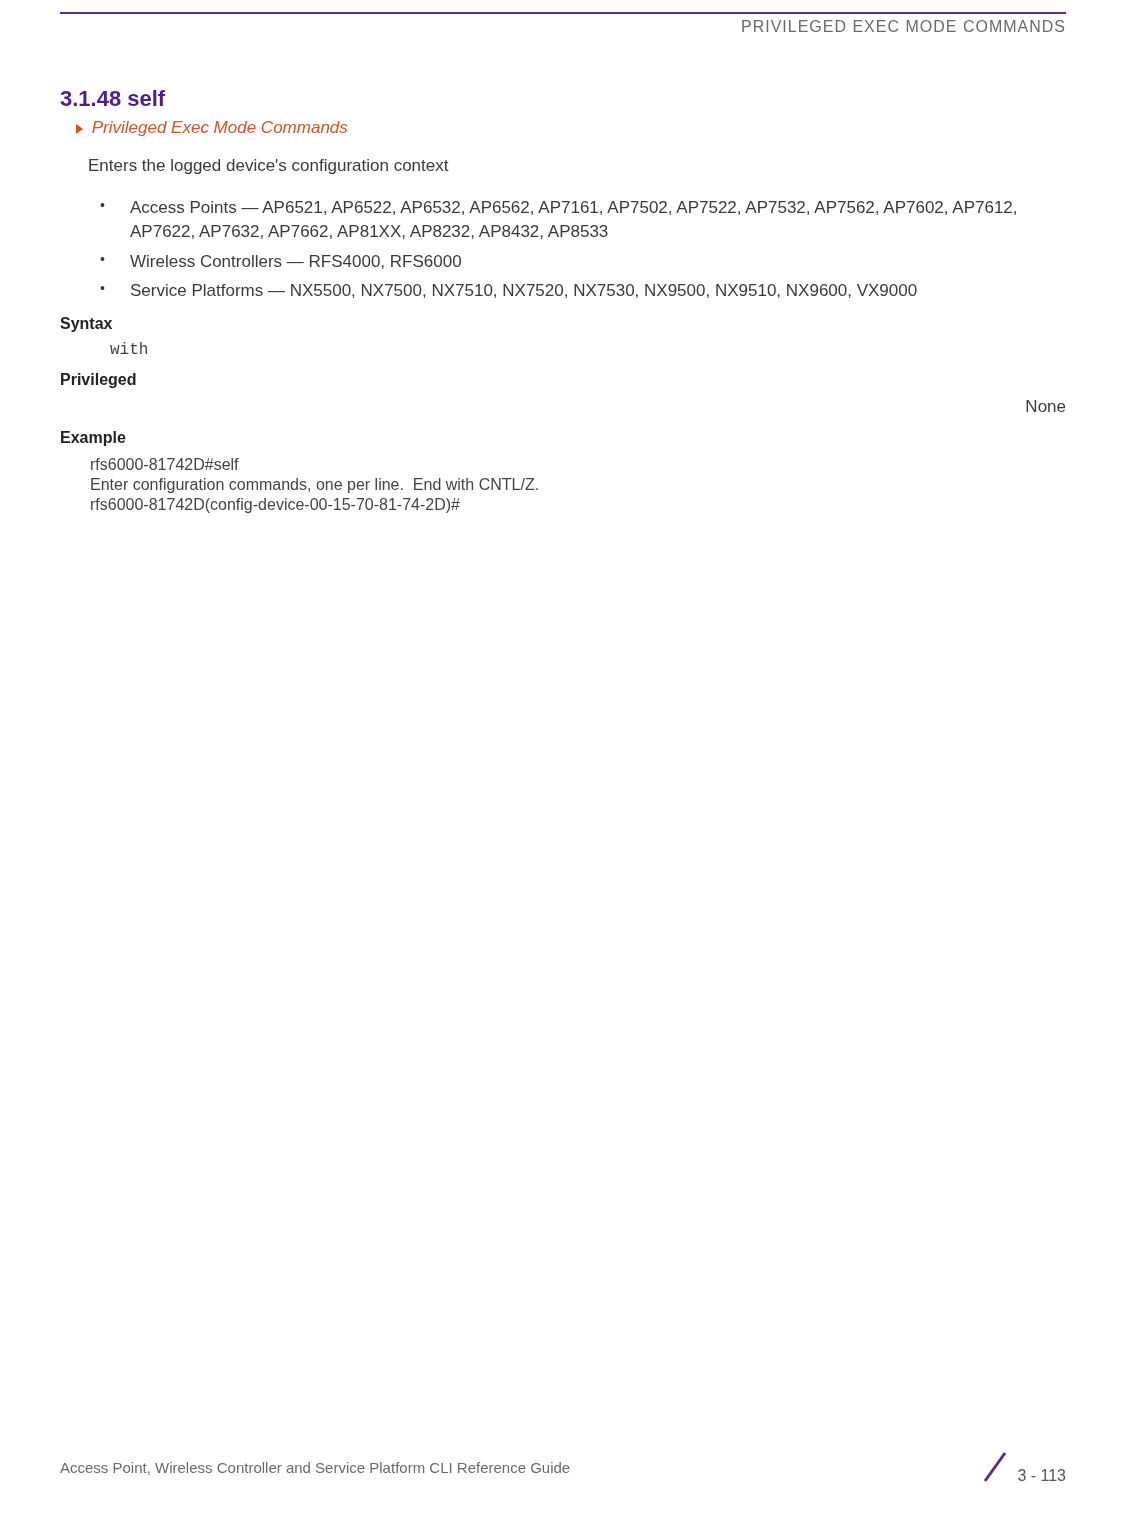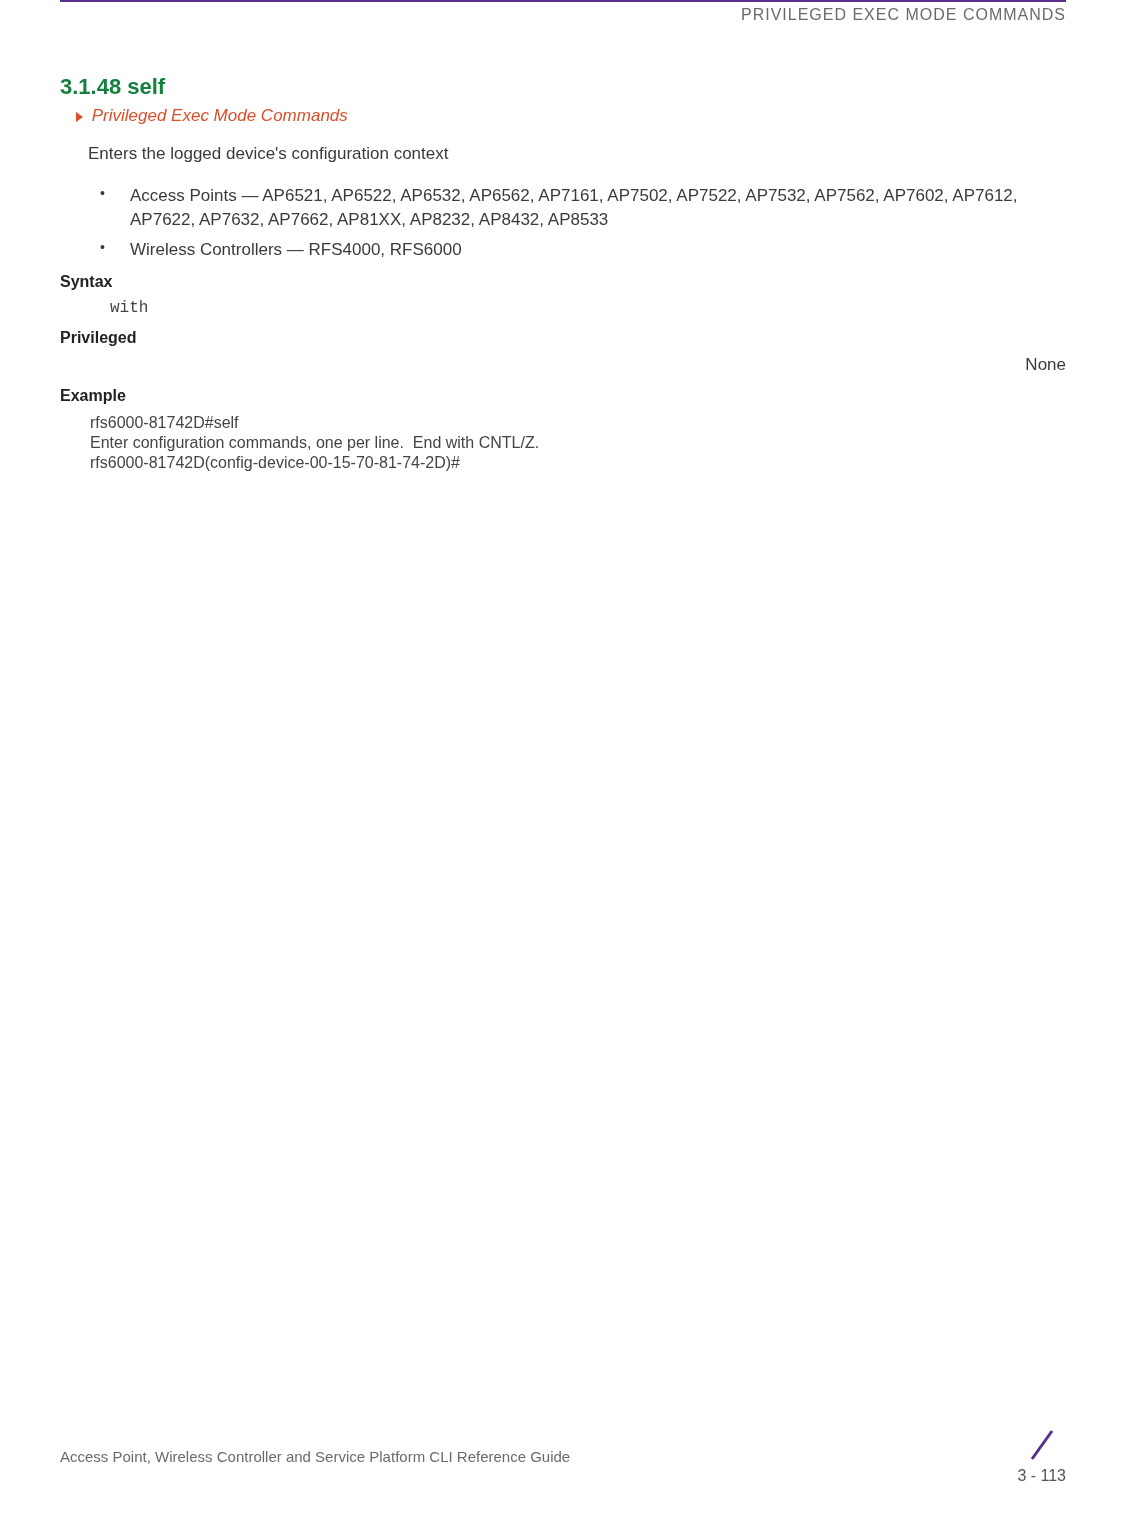--- a/index.html
+++ b/index.html
@@ -9,38 +9,38 @@
     }
     body {
       font-family: Arial, Helvetica, sans-serif;
       background: #fff;
       color: #333;
       width: 1126px;
       height: 1515px;
       position: relative;
     }
     .page {
-      padding: 0 60px;
+      padding: 12px 60px;
       height: 100%;
       position: relative;
       border-radius: 24px;
     }
     .header-bar {
       border-top: 2px solid #5b2d8e;
       padding-top: 4px;
       text-align: right;
       font-size: 16px;
       letter-spacing: 1px;
       color: #6a6a6a;
       font-weight: 400;
       margin-bottom: 50px;
       font-stretch: condensed;
     }
     .section-number {
-      color: #15803d;
+      color: #4c1d95;
       font-size: 22px;
       font-weight: bold;
       margin-bottom: 6px;
       font-stretch: condensed;
       margin-top: 25px;
     }
     .breadcrumb {
       color: #d94f2a;
       font-style: italic;
       font-size: 17px;
@@ -121,23 +121,22 @@
       justify-content: space-between;
       align-items: center;
       font-size: 15px;
       color: #6a6a6a;
     }
     .footer-title {
       font-stretch: condensed;
     }
     .footer-right {
       display: flex;
-      align-items: center;
+      align-items: flex-end;
       gap: 4px;
-      flex-direction: column;
     }
     .page-number {
       font-size: 16px;
       color: #555;
     }
     .footer-slash {
       display: inline-block;
     }
     .footer-slash svg {
       display: block;
@@ -156,20 +155,21 @@
   <div class="breadcrumb">
     <span class="breadcrumb-arrow"></span>
     <span>Privileged Exec Mode Commands</span>
   </div>
 
   <div class="description">Enters the logged device's configuration context</div>
 
   <ul class="bullet-list">
     <li>Access Points — AP6521, AP6522, AP6532, AP6562, AP7161, AP7502, AP7522, AP7532, AP7562, AP7602, AP7612, AP7622, AP7632, AP7662, AP81XX, AP8232, AP8432, AP8533</li>
     <li>Wireless Controllers — RFS4000, RFS6000</li>
+    <li>Service Platforms — NX5500, NX7500, NX7510, NX7520, NX7530, NX9500, NX9510, NX9600, VX9000</li>
   </ul>
 
   <div class="subheading">Syntax</div>
   <div class="syntax-block">with</div>
 
   <div class="subheading">Privileged</div>
   <div class="body-text">None</div>
 
   <div class="subheading">Example</div>
   <div class="example-block">rfs6000-81742D#self

